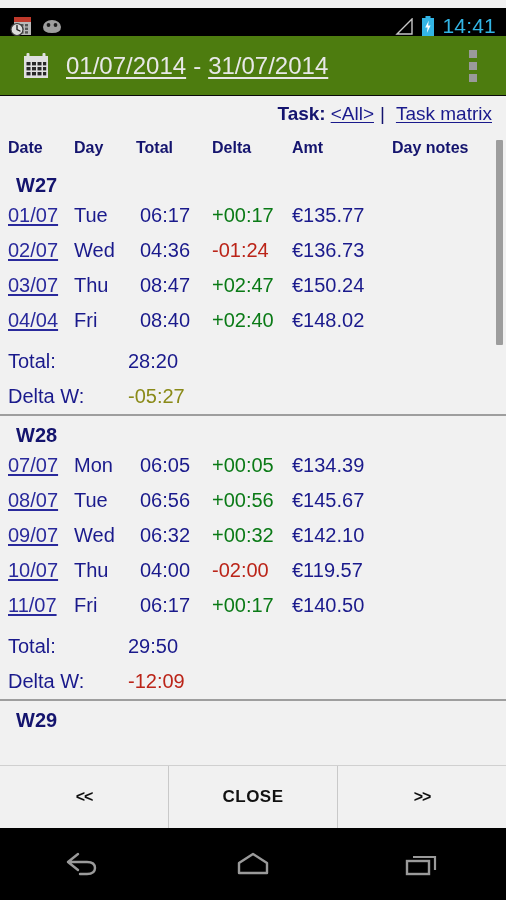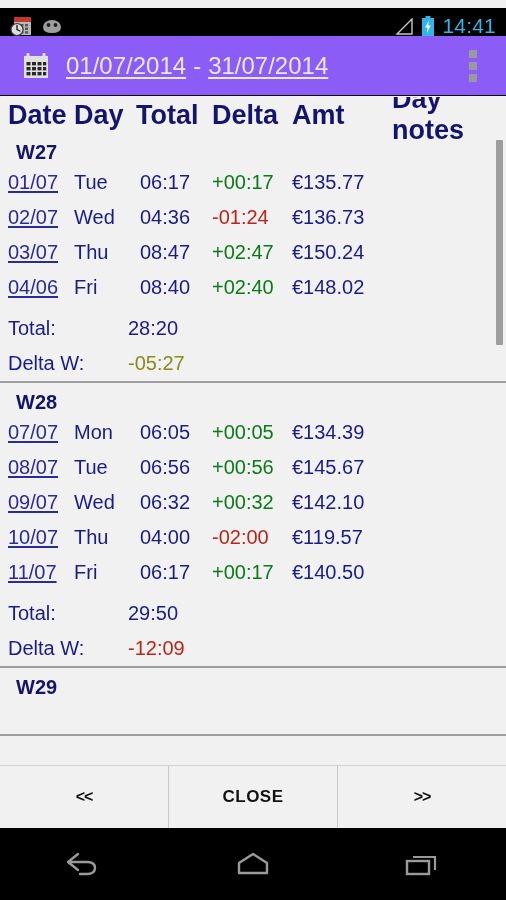--- a/index.html
+++ b/index.html
@@ -20,21 +20,21 @@
   .sb-clock { color:#33b5e5; font-size:21px; letter-spacing:.2px; font-weight:400; }
 
   .icn-calclock { width:22px; height:22px; display:block; }
   .icn-droid { width:24px; height:16px; display:block; }
   .icn-signal { width:20px; height:17px; display:block; }
   .icn-batt { width:14px; height:21px; display:block; }
 
   
   .titlebar {
     position:absolute; top:36px; left:0; width:506px; height:60px;
-    background:#8b5cf6; display:flex; align-items:center;
+    background:#4d7c0f; display:flex; align-items:center;
     border-bottom:1px solid #0a0a0a;
   }
   .tb-cal { margin-left:22px; width:28px; height:28px; display:block; flex:none; }
   .tb-dates {
     margin-left:16px; color:#e8e8e8; font-size:24px; white-space:nowrap;
     display:flex; align-items:baseline; gap:7px;
   }
   .tb-dates .d { text-decoration:underline; text-underline-offset:3px; }
   .tb-dates .sep { text-decoration:none; }
   .tb-overflow {
@@ -51,21 +51,21 @@
   .taskline {
     height:33px; display:flex; align-items:center; justify-content:flex-end;
     padding-right:14px; font-size:19px; color:#1c1c8c; white-space:nowrap;
   }
   .taskline .lbl { font-weight:bold; color:#14146e; }
   .taskline .lnk { text-decoration:underline; text-underline-offset:2px; color:#1a1a8c; margin-left:5px; }
   .taskline .pipe { margin:0 6px; color:#14146e; }
 
   .thead {
     display:flex; align-items:center; height:36px;
-    font-weight:bold; font-size:27px; color:#14146e; padding-left:8px;
+    font-weight:bold; font-size:16px; color:#14146e; padding-left:8px;
   }
   .c-date  { width:66px; }
   .c-day   { width:62px; }
   .c-total { width:76px; }
   .c-delta { width:80px; }
   .c-amt   { width:100px; }
   .c-notes { flex:1; }
 
   .thead .c-date{width:66px;} .thead .c-day{width:62px;}
   .thead .c-total{width:76px;} .thead .c-delta{width:80px;}
@@ -193,20 +193,26 @@
     </div>
     <div class="tb-overflow">
       <i></i>
       <i></i>
       <i></i>
     </div>
   </div>
 
   <div class="content">
 
+    <div class="taskline">
+      <span class="lbl">Task:</span>
+      <span class="lnk">&lt;All&gt;</span>
+      <span class="pipe">|</span>
+      <span class="lnk">Task matrix</span>
+    </div>
 
     <div class="thead">
       <span class="c-date">Date</span>
       <span class="c-day">Day</span>
       <span class="c-total">Total</span>
       <span class="c-delta">Delta</span>
       <span class="c-amt">Amt</span>
       <span class="c-notes">Day notes</span>
     </div>
 
@@ -231,21 +237,21 @@
           </div>
           <div class="row">
             <span class="c-date"><a>03/07</a></span>
             <span class="c-day">Thu</span>
             <span class="c-total">08:47</span>
             <span class="c-delta pos">+02:47</span>
             <span class="c-amt">€150.24</span>
             <span class="c-notes"></span>
           </div>
           <div class="row">
-            <span class="c-date"><a>04/06</a></span>
+            <span class="c-date"><a>04/04</a></span>
             <span class="c-day">Fri</span>
             <span class="c-total">08:40</span>
             <span class="c-delta pos">+02:40</span>
             <span class="c-amt">€148.02</span>
             <span class="c-notes"></span>
           </div>
           <div class="sumrow">
             <span class="lab">Total:</span>
             <span class="val">28:20</span>
           </div>

